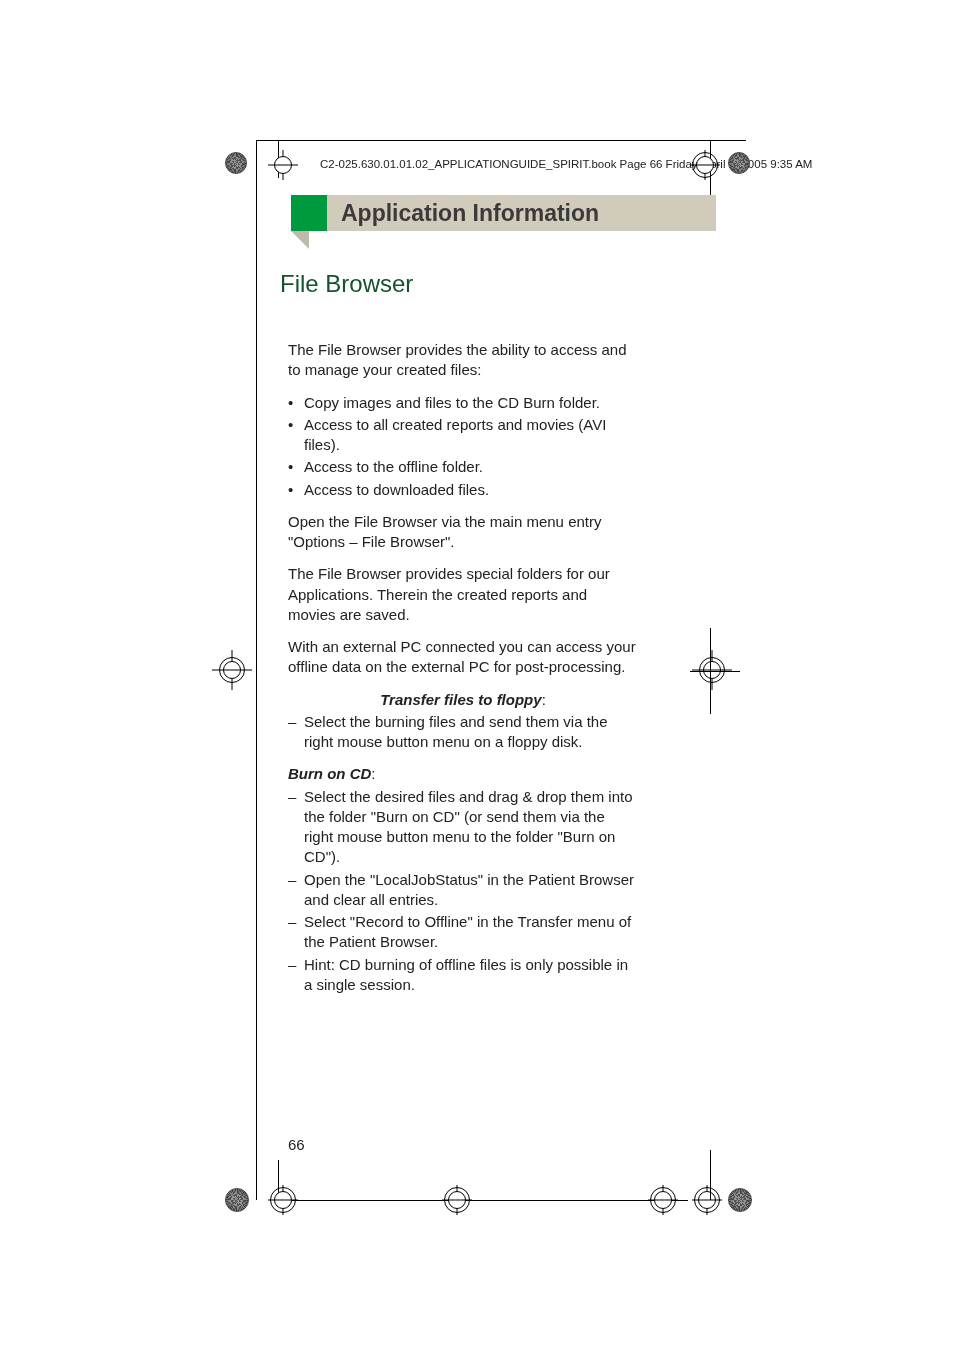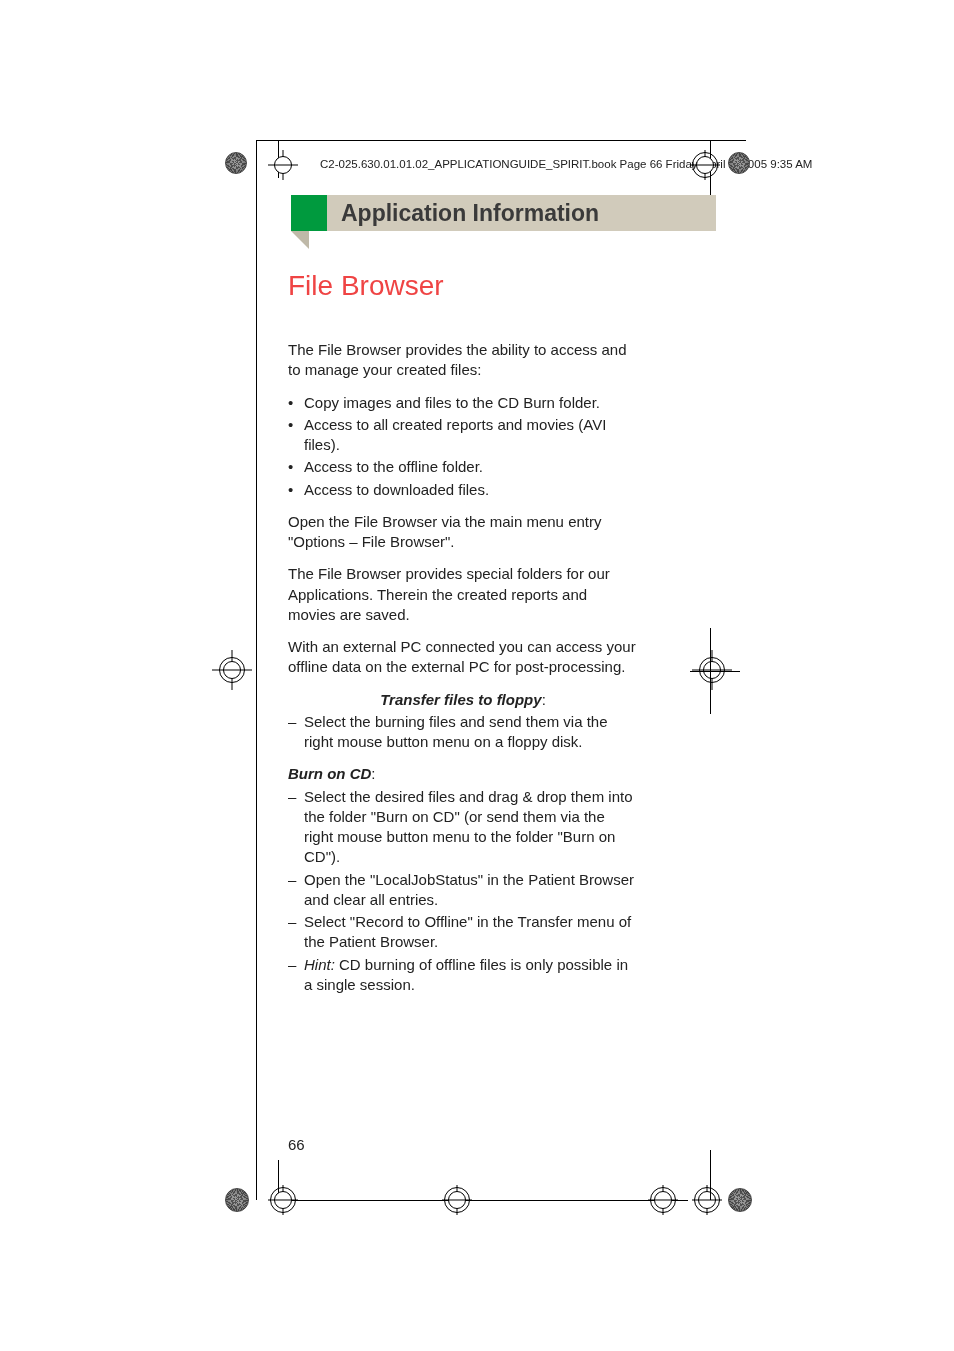--- a/index.html
+++ b/index.html
@@ -34,38 +34,38 @@
     padding-left: 14px;
     font-size: 23px; font-weight: 600; color: #3a3a3a;
   }
   .tri {
     position:absolute; top:231px; left:291px; width:0; height:0;
     border-top:18px solid #bfb9a8;
     border-left:18px solid transparent;
   }
 
   .heading {
-    position: absolute; left: 288px; top: 270px;
-    font-size: 28px; color: #ef4444; font-weight: 400;
+    position: absolute; left: 280px; top: 270px;
+    font-size: 24px; color: #14532d; font-weight: 400;
   }
 
   .content {
     position: absolute;
     left: 288px; top: 330px; width: 350px;
     font-size: 15px; line-height: 1.35; color: #222;
   }
   .content p { margin: 10px 0 12px 0; }
   .content ul.bullets { list-style: none; padding: 0; margin: 4px 0 12px 0; }
   .content ul.bullets li { position: relative; padding-left: 16px; margin: 2px 0; }
   .content ul.bullets li::before { content: "•"; position: absolute; left: 0; top: 0; }
   .content ul.dashes { list-style: none; padding: 0; margin: 2px 0 12px 0; }
   .content ul.dashes li { position: relative; padding-left: 16px; margin: 2px 0; }
   .content ul.dashes li::before { content: "–"; position: absolute; left: 0; top: 0; }
   .runin { font-weight: 700; font-style: italic; }
-  .hint { font-style: italic; }
+  .hint { }
 
   .pagenum { position: absolute; left: 288px; top: 1136px; font-size: 15px; }
 
   
   .regcircle { width: 26px; height: 26px; border-radius: 50%;
     background:
       repeating-conic-gradient(#555 0 5deg, #999 5deg 10deg);
     border: 1px solid #444;
     box-shadow: inset 0 0 6px rgba(0,0,0,.5);
   }

